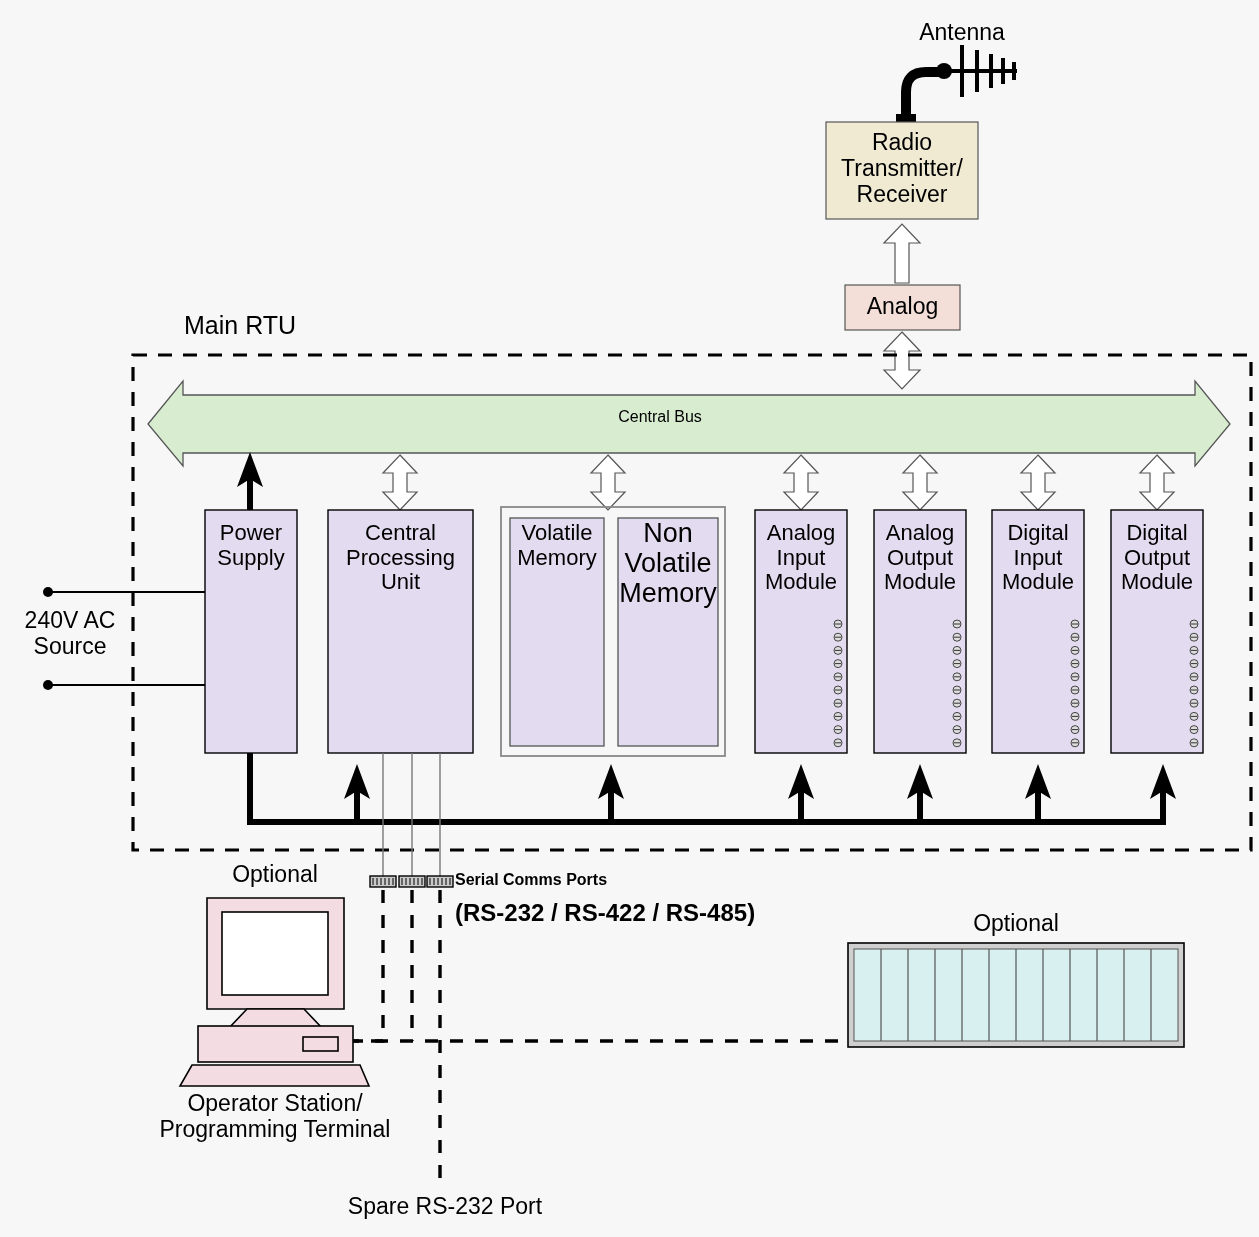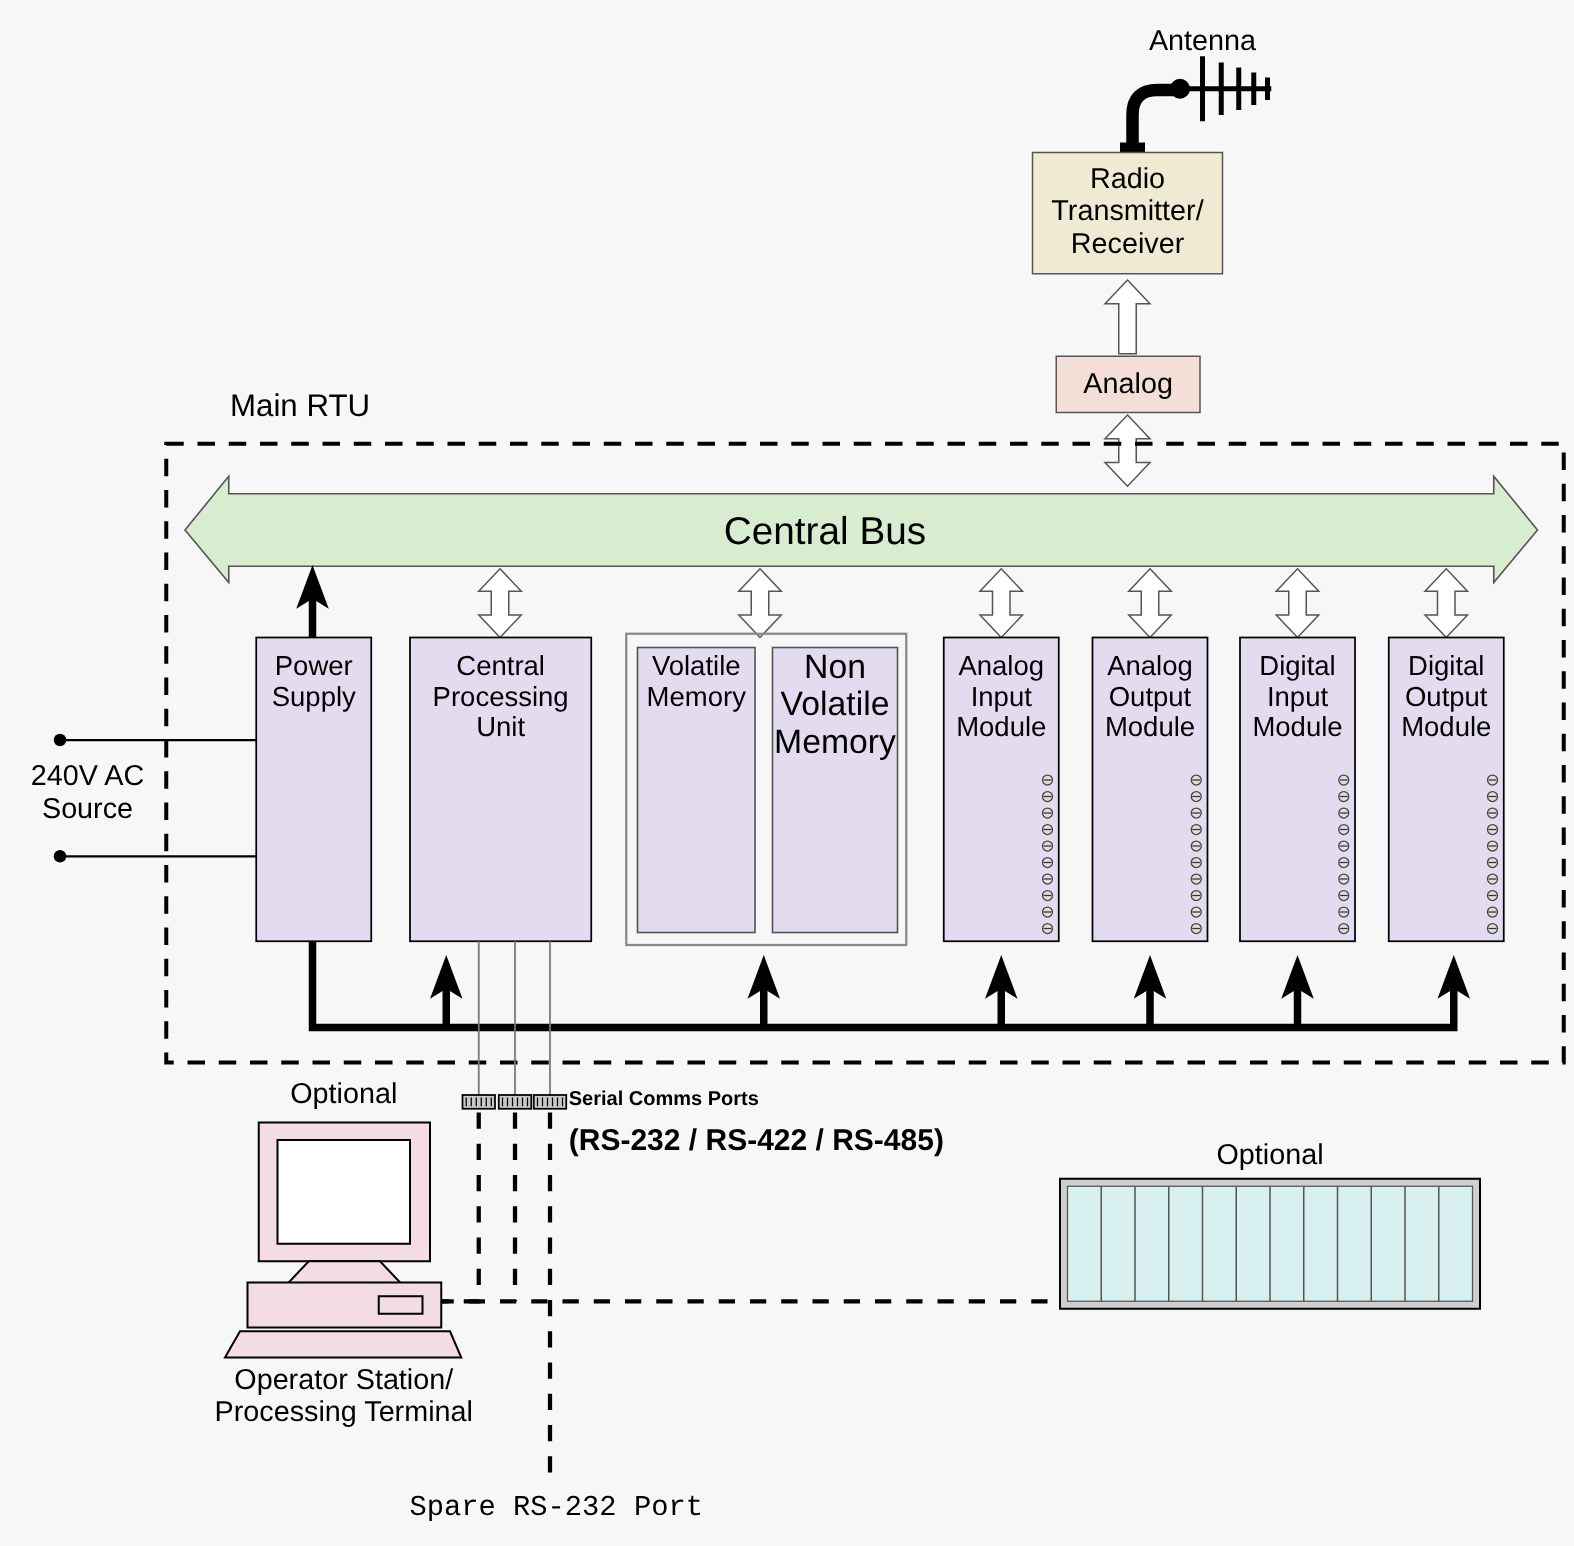--- a/index.html
+++ b/index.html
@@ -261,21 +261,21 @@
   <div class="lbl" style="left:882px;top:20px;width:160px;font-size:23px;">Antenna</div>
 
   <div class="lbl" style="left:826px;top:130px;width:152px;font-size:23px;">Radio
 Transmitter/
 Receiver</div>
 
   <div class="lbl" style="left:845px;top:294px;width:115px;font-size:23px;">Analog</div>
 
   <div class="lbl" style="left:184px;top:311px;width:200px;text-align:left;font-size:25px;">Main RTU</div>
 
-  <div class="lbl" style="left:540px;top:408px;width:240px;font-size:31px;">Central Bus</div>
+  <div class="lbl" style="left:540px;top:408px;width:240px;font-size:16px;">Central Bus</div>
 
   <div class="lbl" style="left:0px;top:608px;width:140px;font-size:23px;text-align:center;">240V AC
 Source</div>
 
   <div class="lbl" style="left:205px;top:521px;width:92px;font-size:22px;">Power
 Supply</div>
   <div class="lbl" style="left:328px;top:521px;width:145px;font-size:22px;">Central
 Processing
 Unit</div>
   <div class="lbl" style="left:510px;top:521px;width:94px;font-size:22px;">Volatile
@@ -294,19 +294,19 @@
 Module</div>
   <div class="lbl" style="left:1108px;top:521px;width:98px;font-size:22px;">Digital
 Output
 Module</div>
 
   <div class="lbl" style="left:455px;top:871px;width:330px;text-align:left;font-size:16px;font-weight:bold;">Serial Comms Ports</div>
   <div class="lbl" style="left:455px;top:900px;width:340px;text-align:left;font-size:24px;font-weight:bold;">(RS-232 / RS-422 / RS-485)</div>
 
   <div class="lbl" style="left:195px;top:862px;width:160px;font-size:23px;">Optional</div>
   <div class="lbl" style="left:130px;top:1091px;width:290px;font-size:23px;">Operator Station/
-Processing Terminal</div>
+Programming Terminal</div>
 
   <div class="lbl" style="left:936px;top:911px;width:160px;font-size:23px;">Optional</div>
 
-  <div class="lbl" style="left:320px;top:1194px;width:250px;font-size:23px;font-family:Liberation Mono, monospace;">Spare RS-232 Port</div>
+  <div class="lbl" style="left:320px;top:1194px;width:250px;font-size:23px;">Spare RS-232 Port</div>
 
 </div>
 
 </body></html>

